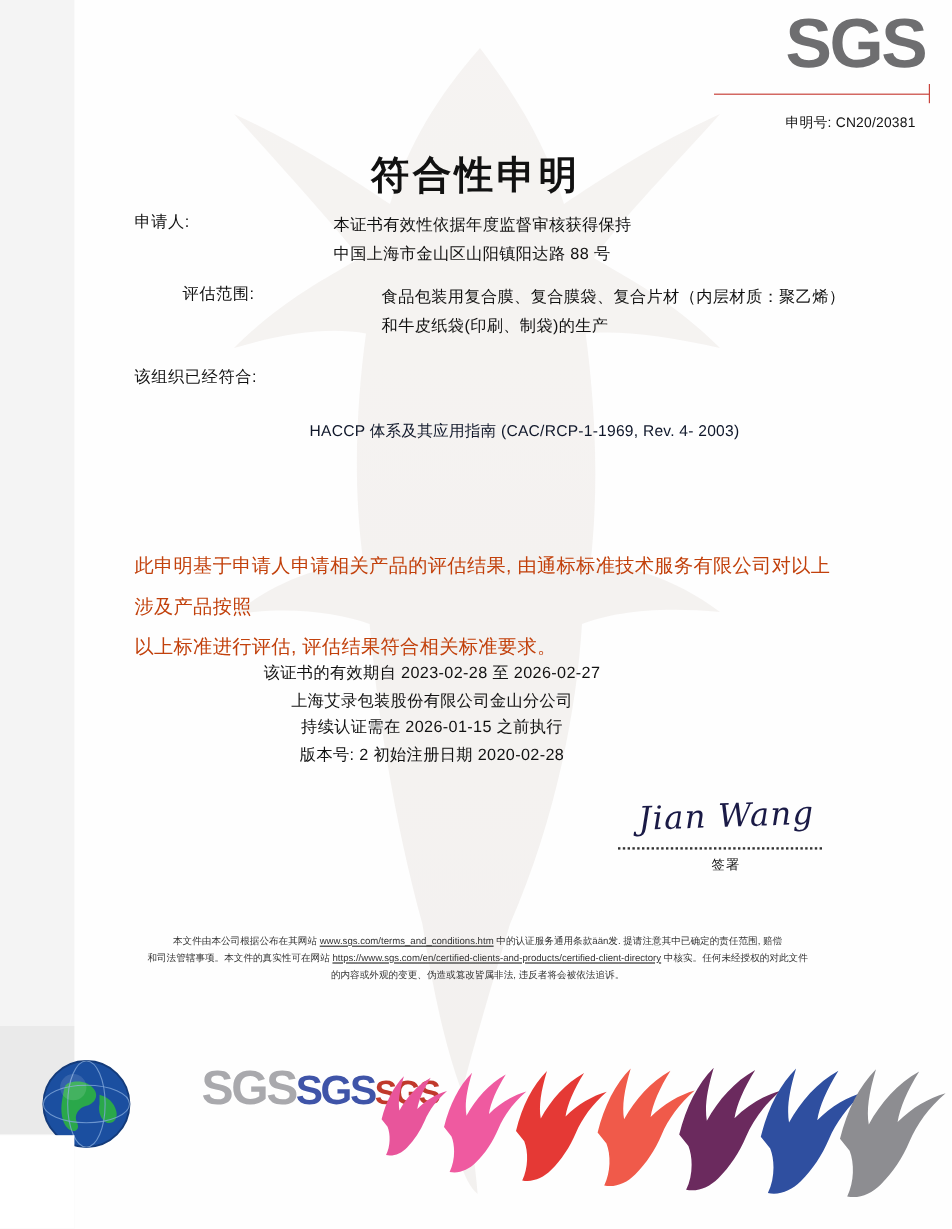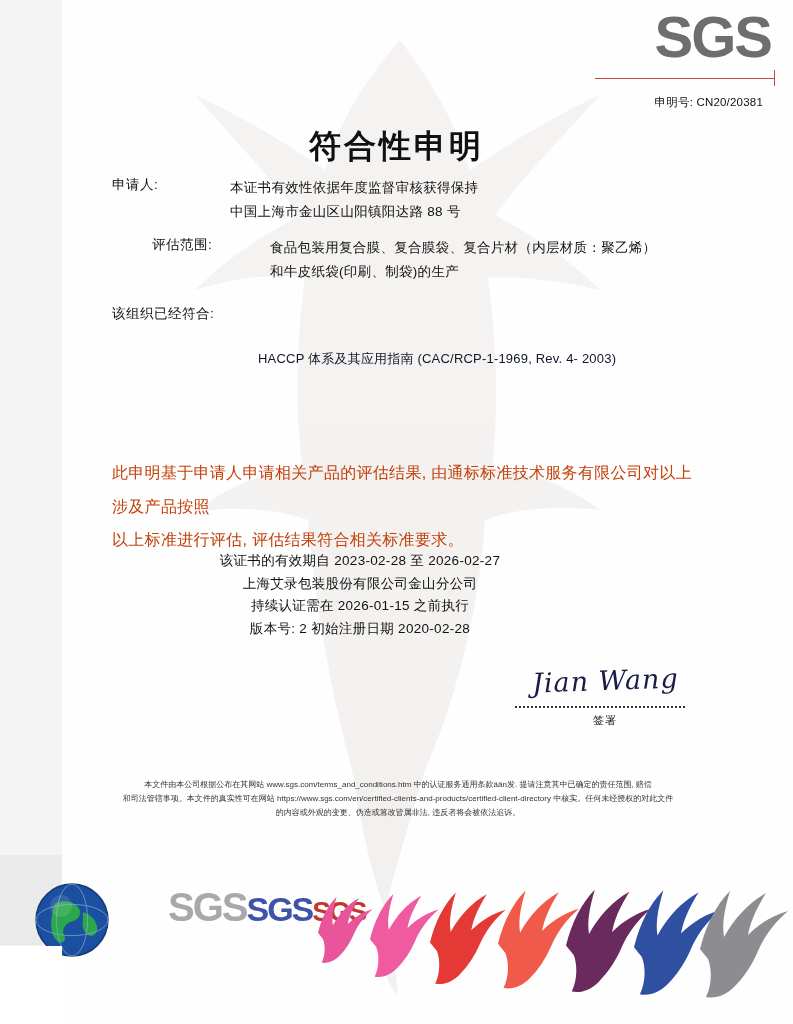--- a/index.html
+++ b/index.html
@@ -100,20 +100,21 @@
     text-align: center;
     font-size: 32px;
     font-weight: bold;
     letter-spacing: 3px;
     color: #111;
   }
 
   .row {
     position: absolute;
     display: flex;
+    gap: 48px;
   }
   .label {
     width: 118px;
     font-size: 13.5px;
     color: #111;
     letter-spacing: 0.5px;
   }
   .value {
     font-size: 13.5px;
     color: #111;
@@ -188,21 +189,21 @@
   .footer {
     position: absolute;
     top: 778px;
     left: 78px;
     width: 640px;
     text-align: center;
     font-size: 8px;
     line-height: 1.75;
     color: #333;
   }
-  .footer .u { }
+  .footer .u { text-decoration: underline; }
 
   
   .bottom-art {
     position: absolute;
     left: 0;
     bottom: 0;
     width: 793px;
     height: 165px;
     z-index: 2;
   }

